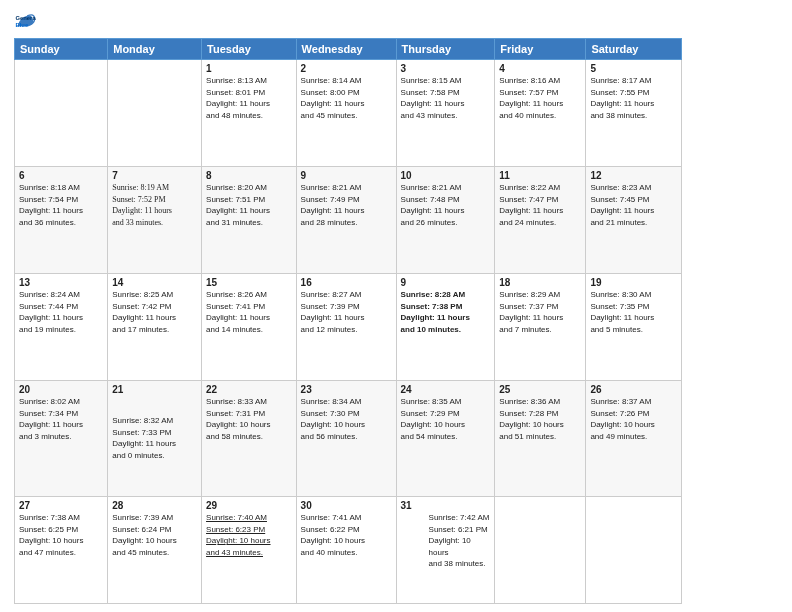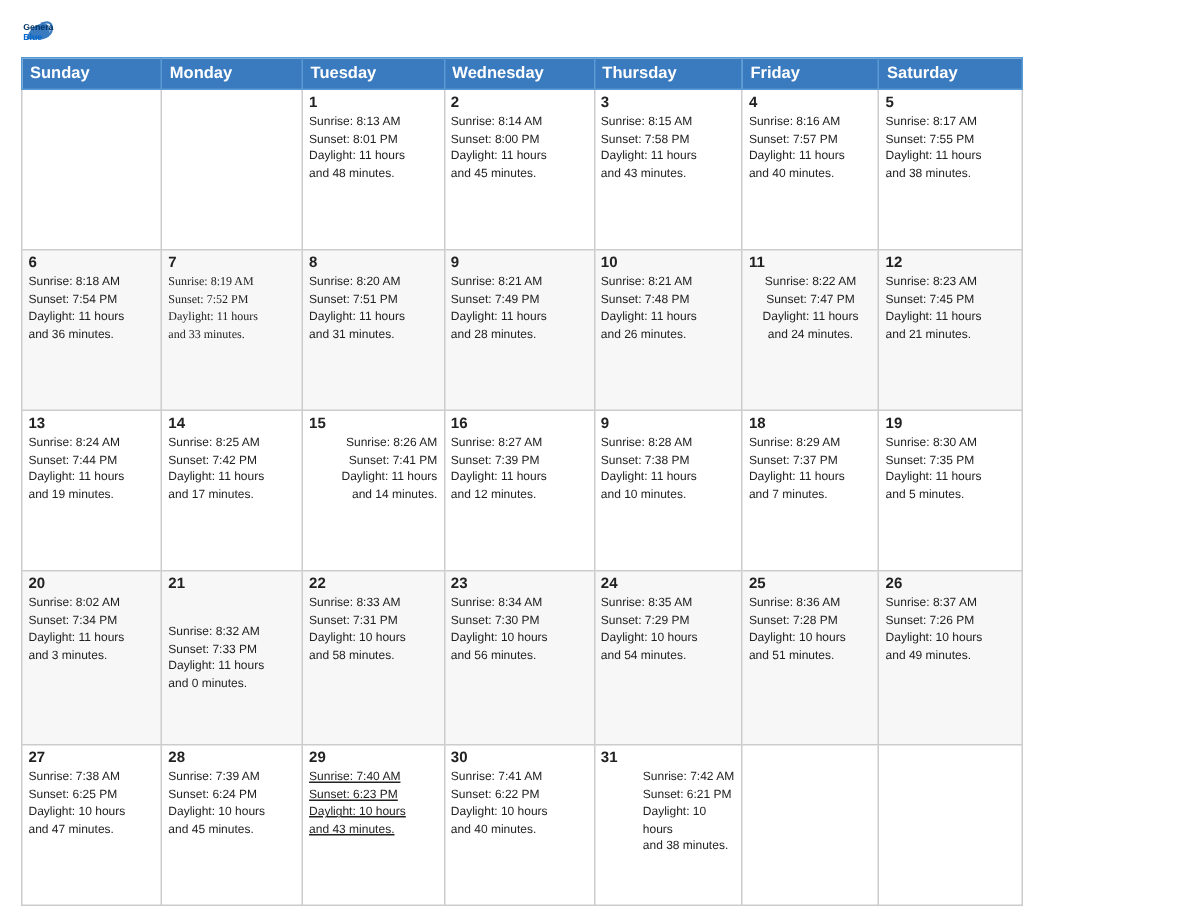--- a/index.html
+++ b/index.html
@@ -209,21 +209,21 @@
           </td>
           <td>
             <span class="day-num">10</span>
             <div class="day-info" style="white-space: pre-line;">Sunrise: 8:21 AM
 Sunset: 7:48 PM
 Daylight: 11 hours
 and 26 minutes.</div>
           </td>
           <td>
             <span class="day-num">11</span>
-            <div class="day-info" style="white-space: pre-line; text-align: center;">Sunrise: 8:22 AM
+            <div class="day-info" style="white-space: pre-line;">Sunrise: 8:22 AM
 Sunset: 7:47 PM
 Daylight: 11 hours
 and 24 minutes.</div>
           </td>
           <td>
             <span class="day-num">12</span>
             <div class="day-info" style="white-space: pre-line;">Sunrise: 8:23 AM
 Sunset: 7:45 PM
 Daylight: 11 hours
 and 21 minutes.</div>
@@ -239,35 +239,35 @@
           </td>
           <td>
             <span class="day-num">14</span>
             <div class="day-info" style="white-space: pre-line;">Sunrise: 8:25 AM
 Sunset: 7:42 PM
 Daylight: 11 hours
 and 17 minutes.</div>
           </td>
           <td>
             <span class="day-num">15</span>
-            <div class="day-info" style="white-space: pre-line; text-align: right;">Sunrise: 8:26 AM
+            <div class="day-info" style="white-space: pre-line;">Sunrise: 8:26 AM
 Sunset: 7:41 PM
 Daylight: 11 hours
 and 14 minutes.</div>
           </td>
           <td>
             <span class="day-num">16</span>
             <div class="day-info" style="white-space: pre-line;">Sunrise: 8:27 AM
 Sunset: 7:39 PM
 Daylight: 11 hours
 and 12 minutes.</div>
           </td>
           <td>
             <span class="day-num">9</span>
-            <div class="day-info" style="white-space: pre-line;">Sunrise: 8:28 AM
+            <div class="day-info" style="white-space: pre-line; font-weight: bold;">Sunrise: 8:28 AM
 Sunset: 7:38 PM
 Daylight: 11 hours
 and 10 minutes.</div>
           </td>
           <td>
             <span class="day-num">18</span>
             <div class="day-info" style="white-space: pre-line;">Sunrise: 8:29 AM
 Sunset: 7:37 PM
 Daylight: 11 hours
 and 7 minutes.</div>

